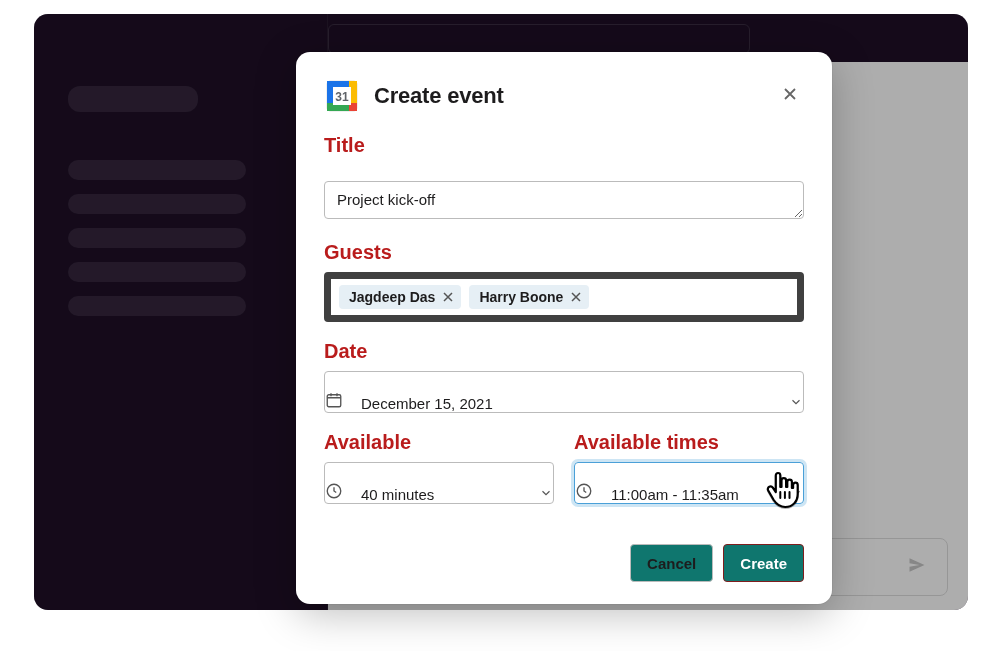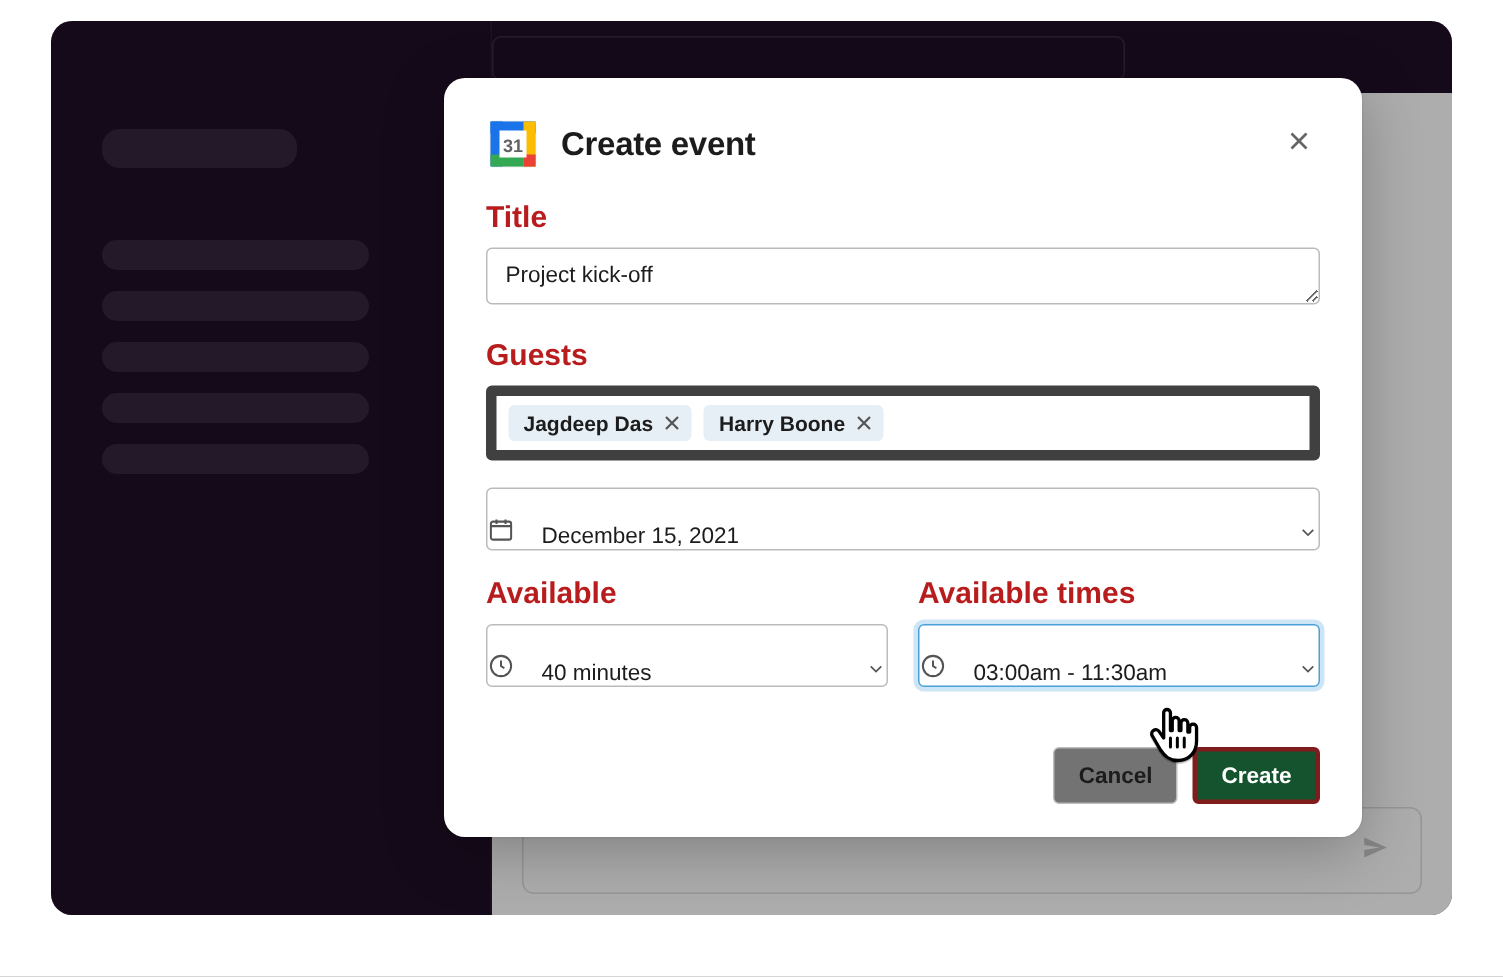--- a/index.html
+++ b/index.html
@@ -95,21 +95,21 @@
     padding: 0 20px;
   }
   .send-icon {
     color: #c7c7c7;
   }
   
   .modal {
     position: absolute;
     left: 296px;
     top: 52px;
-    width: 612px;
+    width: 536px;
     background: #fff;
     border-radius: 14px;
     box-shadow: 0 10px 40px rgba(0,0,0,0.25), 0 0 0 1px rgba(0,0,0,0.04);
     padding: 26px 28px 22px 28px;
     z-index: 10;
   }
   .modal-header {
     display: flex;
     align-items: center;
     gap: 14px;
@@ -148,21 +148,21 @@
     width: 100%;
     border: 1px solid #bbb;
     border-radius: 4px;
     padding: 9px 12px;
     font-size: 15px;
     font-family: inherit;
     color: #1d1c1d;
     resize: none;
     height: 38px;
   }
-  textarea.text-input { resize: both; }
+  textarea.text-input { resize: both; margin-top: 16px; }
   .chip-input {
     width: 100%;
     min-height: 44px;
     border: 7px solid #404040;
     border-radius: 4px;
     padding: 6px 8px;
     display: flex;
     gap: 8px;
     flex-wrap: wrap;
     align-items: center;
@@ -222,28 +222,28 @@
     height: 38px;
     padding: 0 16px;
     border-radius: 4px;
     font-size: 15px;
     font-weight: 700;
     cursor: pointer;
     display: flex;
     align-items: center;
   }
   .btn-secondary {
-    background: #737373;
+    background: #0f766e;
     border: 1px solid #bbb;
     color: #1d1c1d;
     text-align: center;
   }
   .btn-primary {
-    background: #14532d;
-    border: 3px solid #7f1d1d;
+    background: #0f766e;
+    border: 1px solid #7f1d1d;
     color: #fff;
   }
   .cursor-hand {
     position: absolute;
     z-index: 20;
     pointer-events: none;
     filter: drop-shadow(0 1px 0 rgba(0,0,0,0.3));
   }
   .icon-gray { color: #555; }
 </style>
@@ -337,20 +337,21 @@
         <span class="chip-x">
           <svg width="10" height="10" viewBox="0 0 10 10" stroke="currentColor" stroke-width="1.5" fill="none">
               <path d="M1 1l8 8M9 1L1 9"></path>
             </svg>
         </span>
       </span>
     </div>
   </div>
 
   <div class="field-group">
+    <div class="field-label">Date</div>
     <div class="select-row">
       <span class="icon-gray">
         <svg width="18" height="18" viewBox="0 0 24 24" fill="none" stroke="currentColor" stroke-width="1.8">
             <rect x="3" y="5" width="18" height="16" rx="2"></rect>
             <path d="M3 9h18M8 3v4M16 3v4"></path>
           </svg>
       </span>
       <span>December 15, 2021</span>
       <span class="chev">
         <svg width="14" height="14" viewBox="0 0 24 24" fill="none" stroke="currentColor" stroke-width="2">
@@ -380,21 +381,21 @@
     </div>
     <div class="col field-group">
       <div class="field-label">Available times</div>
       <div class="select-row select-active">
         <span class="icon-gray">
           <svg width="18" height="18" viewBox="0 0 24 24" fill="none" stroke="currentColor" stroke-width="1.8">
               <circle cx="12" cy="12" r="9"></circle>
               <path d="M12 7v5l3 2"></path>
             </svg>
         </span>
-        <span>03:00am - 11:30am</span>
+        <span>11:00am - 11:35am</span>
         <span class="chev">
           <svg width="14" height="14" viewBox="0 0 24 24" fill="none" stroke="currentColor" stroke-width="2">
               <path d="M6 9l6 6 6-6"></path>
             </svg>
         </span>
       </div>
     </div>
   </div>
 
   <div class="footer">

